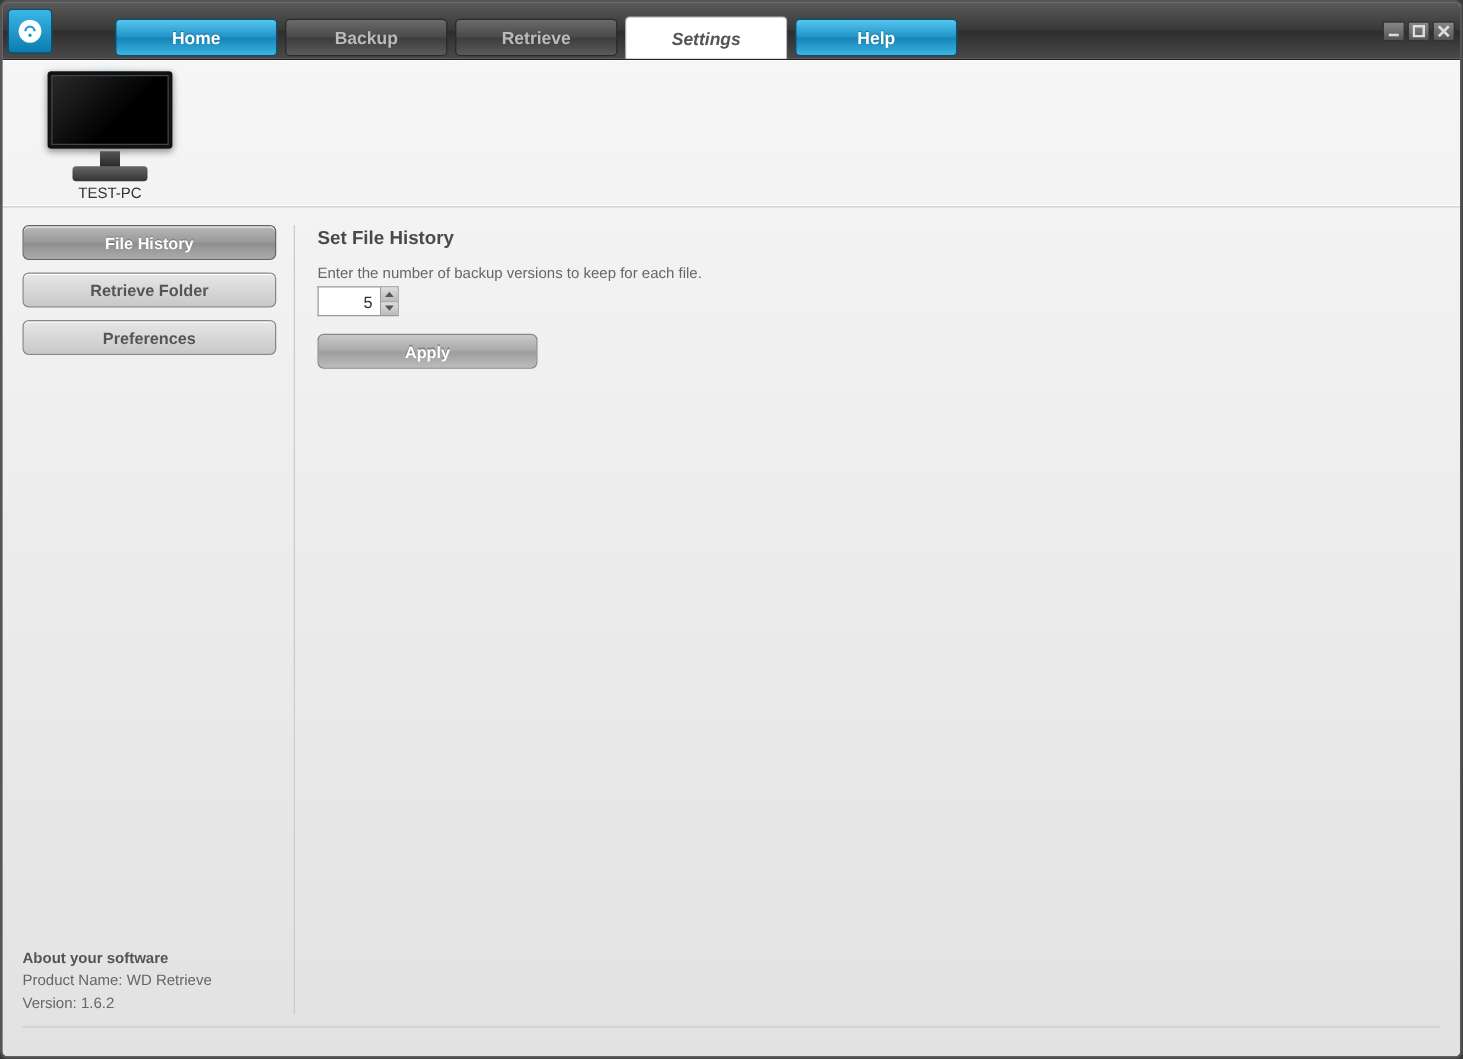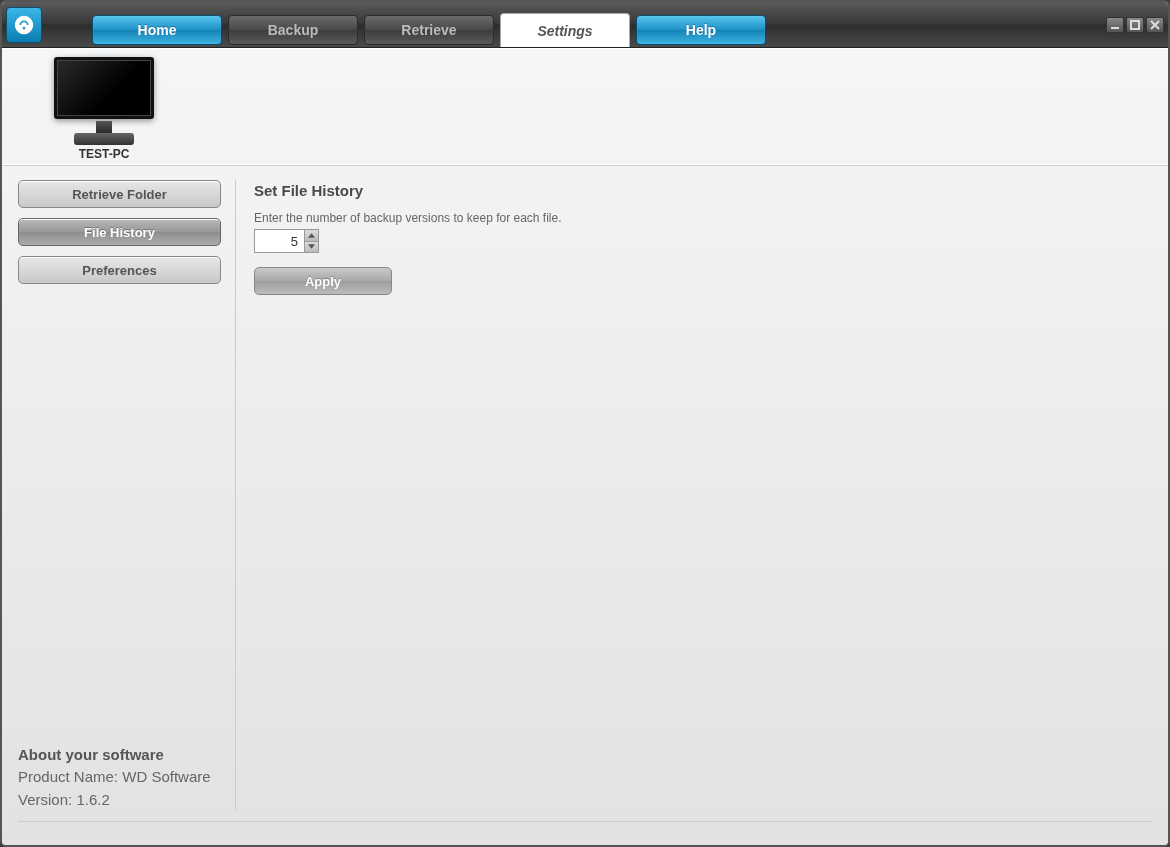--- a/index.html
+++ b/index.html
@@ -134,24 +134,23 @@
     display: flex;
     align-items: center;
     justify-content: center;
     color: #fff;
     font-family: Georgia, serif;
     font-weight: bold;
     font-size: 16px;
     cursor: pointer;
   }
   .device-row {
-    padding: 8px 24px 4px 32px;
+    padding: 8px 24px 4px 16px;
     border-bottom: 1px solid #ccc;
     box-shadow: inset 0 -1px 0 #fff;
-    font-weight: bold;
   }
   .device {
     width: 140px;
     text-align: center;
   }
   .monitor {
     width: 100px;
     height: 88px;
     margin: 0 auto;
     position: relative;
@@ -223,21 +222,21 @@
     box-shadow: 0 1px 0 #fff inset;
   }
   .side-btn.active {
     background: linear-gradient(#b8b8b8, #9a9a9a 48%, #8e8e8e 52%, #acacac);
     color: #fff;
     border-color: #666;
     text-shadow: 0 -1px 0 rgba(0,0,0,.3);
   }
   .about {
     margin-top: auto;
-    font-size: 15px;
+    font-size: 12px;
     color: #666;
     line-height: 1.5;
   }
   .about .hdr { font-weight: bold; color: #555; }
   .main {
     flex: 1;
     padding-left: 18px;
     padding-top: 2px;
   }
   .main h2 {
@@ -273,21 +272,21 @@
     flex: 1;
     background: linear-gradient(#ddd,#bbb);
     display: flex;
     align-items: center;
     justify-content: center;
     cursor: pointer;
   }
   .spin-up { border-bottom: 1px solid #999; }
   .spin-btns svg { width: 7px; height: 5px; fill: #555; }
   .apply-btn {
-    width: 138px;
+    width: 176px;
     height: 28px;
     border: 1px solid #888;
     border-radius: 5px;
     background: linear-gradient(#c9c9c9, #a9a9a9 48%, #9d9d9d 52%, #bcbcbc);
     color: #fff;
     font-size: 13px;
     font-weight: bold;
     display: flex;
     align-items: center;
     justify-content: center;
@@ -357,33 +356,33 @@
           <div class="monitor-screen"></div>
           <div class="monitor-stand"></div>
           <div class="monitor-base"></div>
         </div>
         <div class="device-label">TEST-PC</div>
       </div>
     </div>
 
     <div class="body-row">
       <div class="sidebar">
+        <div class="side-btn active">
+          <span>File History</span>
+        </div>
         <div class="side-btn">
           <span>Retrieve Folder</span>
-        </div>
-        <div class="side-btn active">
-          <span>File History</span>
         </div>
         <div class="side-btn">
           <span>Preferences</span>
         </div>
         <div class="about">
           <div class="hdr">About your software</div>
           <div>
-            <span>Product Name: </span><span>WD Software</span>
+            <span>Product Name: </span><span>WD Retrieve</span>
           </div>
           <div>
             <span>Version: </span><span>1.6.2</span>
           </div>
         </div>
       </div>
 
       <div class="main">
         <h2>Set File History</h2>
         <div class="desc">Enter the number of backup versions to keep for each file.</div>

